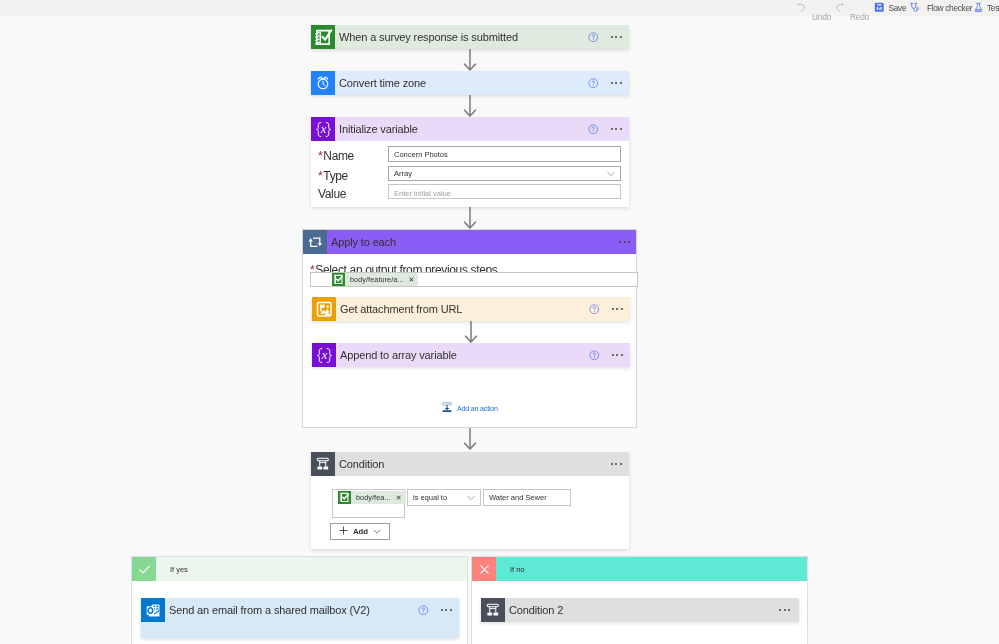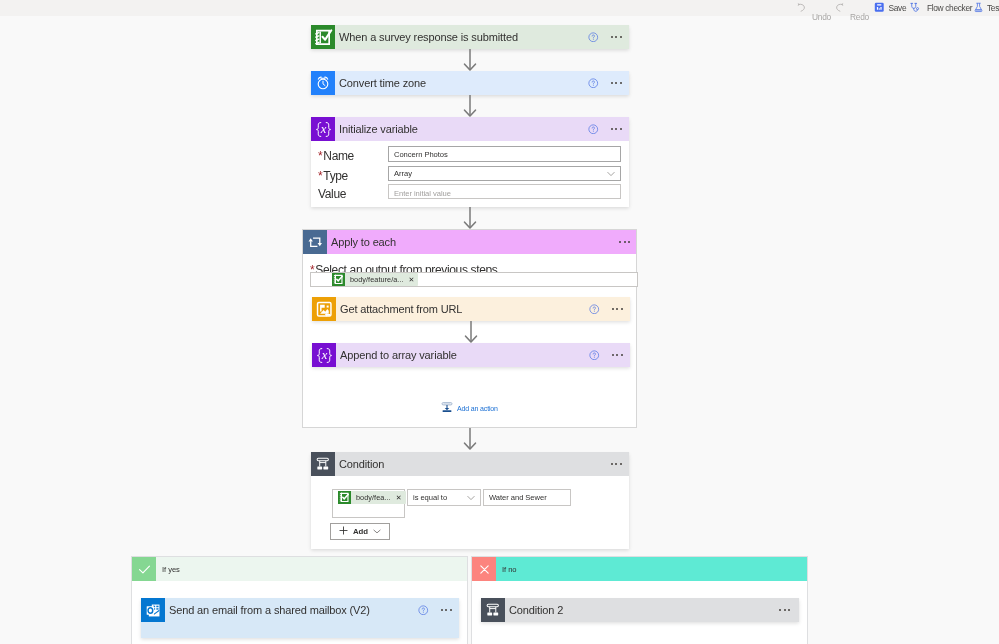--- a/index.html
+++ b/index.html
@@ -38,21 +38,21 @@
   .token .tk-x{font-size:7px;color:#323130;margin-left:5px;line-height:1;}
 
   .addbtn{position:absolute;box-sizing:border-box;border:1px solid #a19f9d;background:#fff;display:flex;align-items:center;justify-content:center;gap:5px;font-size:7.8px;color:#323130;font-weight:700;letter-spacing:-0.1px;}
 
   .addaction{position:absolute;display:flex;align-items:center;gap:5px;}
   .addaction .aa-tx{font-size:7px;color:#1a6fd4;letter-spacing:-0.15px;white-space:nowrap;}
 
   .branch{position:absolute;box-sizing:border-box;background:#fff;border:1px solid #dedfe1;}
   .bhead{position:absolute;left:0;top:0;height:24px;width:100%;display:flex;align-items:center;box-sizing:border-box;}
   .bmark{width:24px;height:24px;display:flex;align-items:center;justify-content:center;flex:0 0 auto;}
-  .btx{font-size:7.6px;color:#323130;margin-left:6px;letter-spacing:-0.05px;white-space:nowrap;}
+  .btx{font-size:7.6px;color:#323130;margin-left:14px;letter-spacing:-0.05px;white-space:nowrap;}
 </style>
 </head>
 <body>
 
 <div class="abs" id="cmdbar">
 
   <div class="cmd dis" style="left:796px;gap:5px">
     <span>
       <svg width="11" height="11" viewBox="0 0 16 16">
           <path d="M3.2 2.6 L4.6 3.4 L3.4 5.0" fill="none" stroke="#a8a6a4" stroke-width="1.05" stroke-linecap="round" stroke-linejoin="round"></path>
@@ -221,21 +221,21 @@
       <span>Enter initial value</span>
     </div>
 </div>
 
 <div class="conn-wrap abs" style="left:463px;top:207px;width:14px;height:22px"><svg width="14" height="22" viewBox="0 0 14 22">
       <path d="M7 0 L7 21" stroke="#7a7a7a" stroke-width="1.5"></path>
       <path d="M1.6 15.2 L7 21 L12.4 15.2" fill="none" stroke="#7a7a7a" stroke-width="1.6" stroke-linecap="round" stroke-linejoin="round"></path>
     </svg></div>
 
 <div class="card" style="left:302px;top:229px;width:335px;height:199px;background:#ffffff;border:1px solid #d6d6d6;">
-  <div class="chead" style="width:100%;background:#f0abfc">
+  <div class="chead" style="width:100%;background:#8b5cf6">
     <div class="cicon" style="background:#496a92">
       <svg width="16.5" height="16.5" viewBox="0 0 24 24">
         <path d="M8.8 6.0 L18.6 6.0 L18.6 13.6" fill="none" stroke="#ffffff" stroke-width="1.85" stroke-linejoin="miter"></path>
         <path d="M15.2 18.0 L5.4 18.0 L5.4 10.4" fill="none" stroke="#ffffff" stroke-width="1.85" stroke-linejoin="miter"></path>
         <path d="M2.2 10.9 L5.4 6.3 L8.6 10.9 Z" fill="#ffffff"></path>
         <path d="M15.4 13.1 L18.6 17.7 L21.8 13.1 Z" fill="#ffffff"></path>
       </svg>
     </div>
     <div class="ctitle" style="margin-left:4px">Apply to each</div>
   </div>

